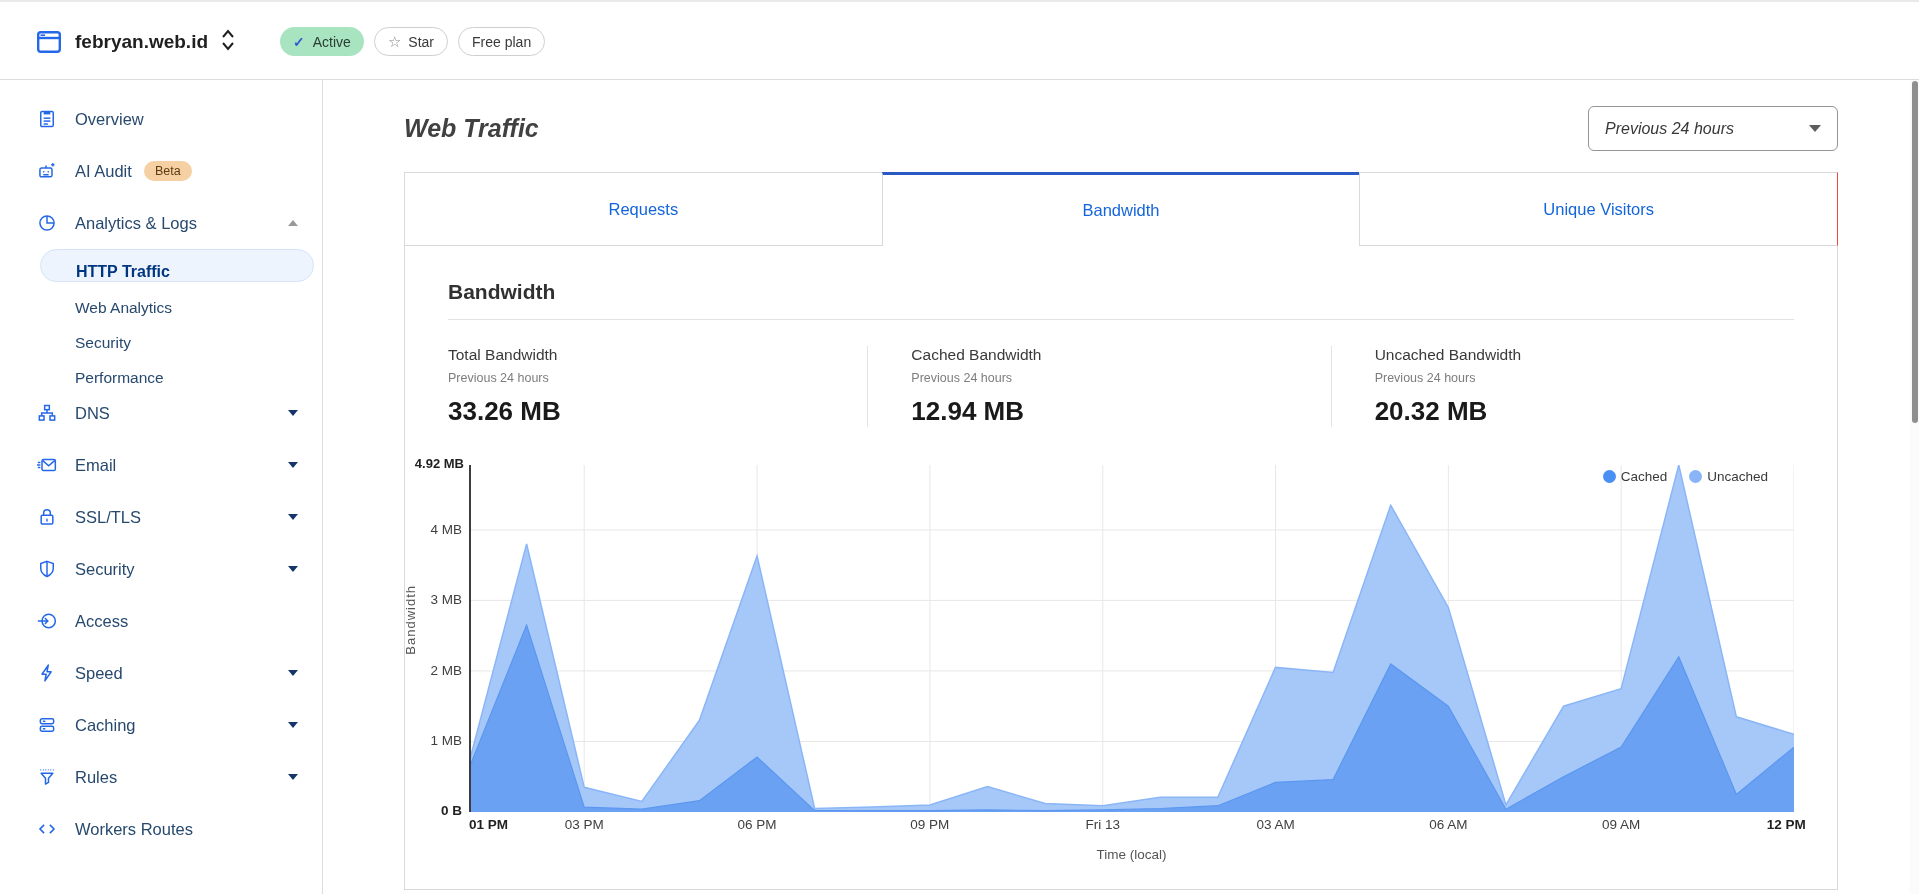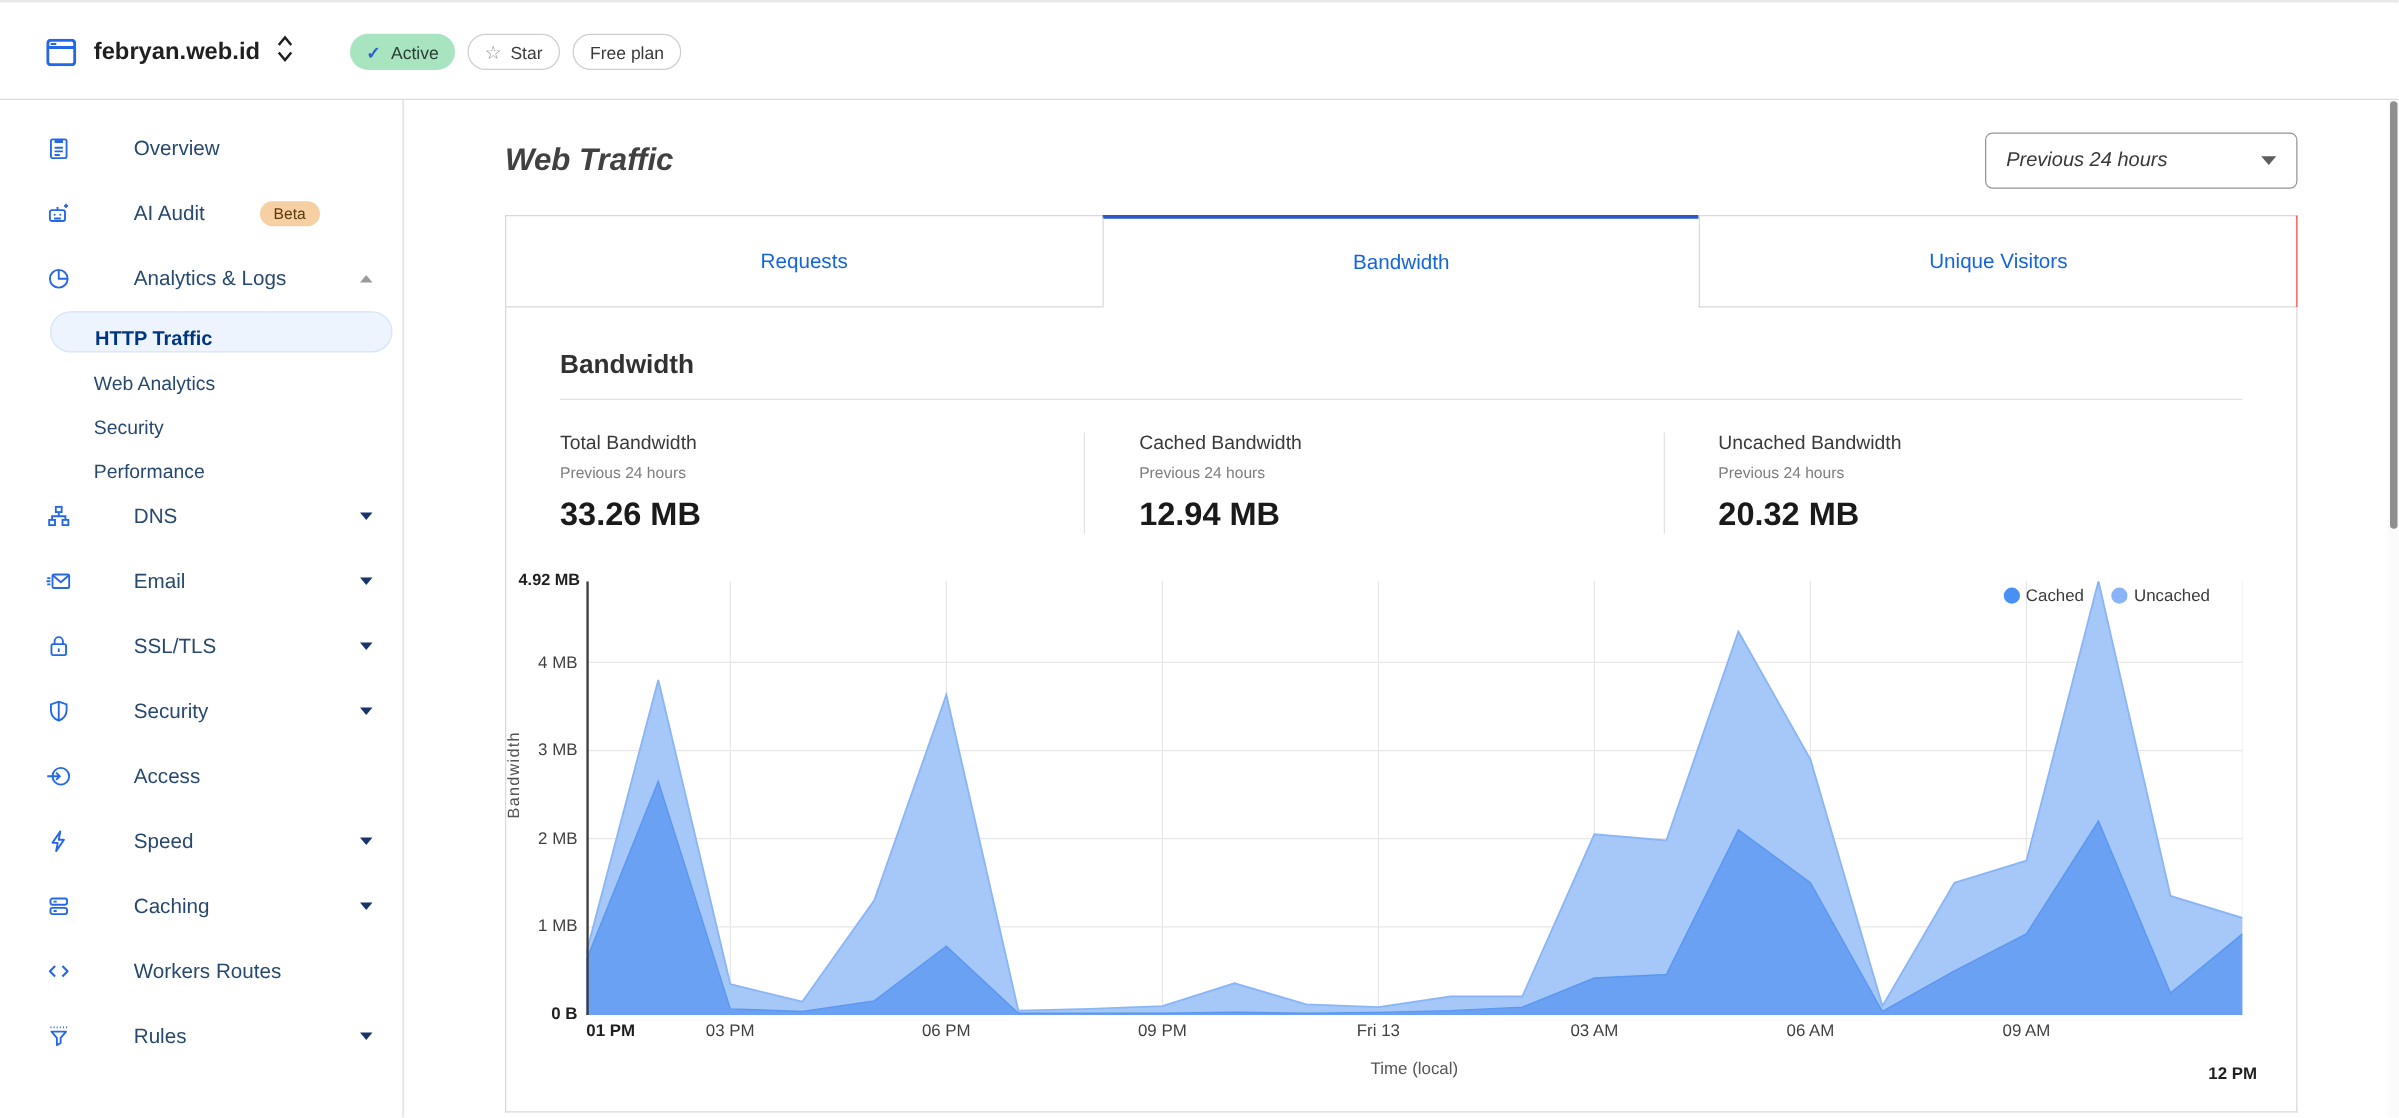--- a/index.html
+++ b/index.html
@@ -16,21 +16,21 @@
   .badge { display:inline-flex; align-items:center; height:29px; border-radius:15px;
     font-size:14px; padding:0 13px; margin-left:10px; }
   .badge.active { background:#a9e4c1; color:#2a3d33; margin-left:44px; }
   .badge.active .check { color:#2d5fd0; font-weight:bold; margin-right:8px; font-size:14px; }
   .badge.outline { background:#fff; border:1px solid #cfcfcf; color:#3a3a3a; }
   .badge .star-glyph { color:#8a8a8a; margin-right:7px; font-size:15px; }
 
   
   .sidebar { position:absolute; top:78px; left:0; bottom:0; width:323px; background:#fff;
     border-right:1px solid #dcdcdc; padding-top:13px; }
-  .nav-item { height:52px; display:flex; align-items:center; padding-left:37px; cursor:pointer;gap:32px; }
+  .nav-item { height:52px; display:flex; align-items:center; padding-left:37px; cursor:pointer; }
   .nav-item .icn { width:20px; height:20px; margin-right:18px; flex:0 0 20px; }
   .nav-item .lbl { font-size:16.5px; color:#27496e; }
   .beta { margin-left:12px; background:#f6cfa2; color:#5c3b10; font-size:12.5px;
     padding:3px 11px; border-radius:11px; }
   .caret { margin-left:auto; margin-right:24px; width:0; height:0;
     border-left:5.5px solid transparent; border-right:5.5px solid transparent; }
   .caret.down { border-top:6.5px solid #17356b; }
   .caret.up { border-bottom:6.5px solid #9a9a9a; }
   .subitem { height:35px; display:flex; align-items:flex-end; padding-left:75px; cursor:pointer; }
   .subitem .lbl { font-size:15.5px; color:#27496e; }
@@ -257,37 +257,37 @@
             <line x1="7" y1="7.5" x2="10" y2="7.5"></line>
             <line x1="7" y1="16.5" x2="10" y2="16.5"></line>
           </svg>
       </span>
       <span class="lbl">Caching</span>
       <span class="caret down"></span>
     </div>
 
     <div class="nav-item">
       <span class="icn">
+        <svg viewBox="0 0 24 24" fill="none" stroke="#2468e8" stroke-width="1.8">
+            <path d="M5 7.5h14l-5.2 6v5l-3.6 2v-7z" stroke-linejoin="round"></path>
+            <path d="M4 3.5h1M7 3.5h1M10 3.5h1M13 3.5h1M16 3.5h1M19 3.5h1" stroke-width="1.6"></path>
+          </svg>
+      </span>
+      <span class="lbl">Rules</span>
+      <span class="caret down"></span>
+    </div>
+
+    <div class="nav-item">
+      <span class="icn">
         <svg viewBox="0 0 24 24" fill="none" stroke="#2468e8" stroke-width="2">
             <path d="M8.5 7L3.5 12l5 5" stroke-linejoin="round"></path>
             <path d="M15.5 7l5 5-5 5" stroke-linejoin="round"></path>
           </svg>
       </span>
       <span class="lbl">Workers Routes</span>
-    </div>
-
-    <div class="nav-item">
-      <span class="icn">
-        <svg viewBox="0 0 24 24" fill="none" stroke="#2468e8" stroke-width="1.8">
-            <path d="M5 7.5h14l-5.2 6v5l-3.6 2v-7z" stroke-linejoin="round"></path>
-            <path d="M4 3.5h1M7 3.5h1M10 3.5h1M13 3.5h1M16 3.5h1M19 3.5h1" stroke-width="1.6"></path>
-          </svg>
-      </span>
-      <span class="lbl">Rules</span>
-      <span class="caret down"></span>
     </div>
   </div>
 
   <div class="main">
 
     <div class="title-row">
       <div class="page-title">Web Traffic</div>
       <div class="range-select">
         <span>Previous 24 hours</span>
         <span class="sel-caret"></span>
@@ -368,21 +368,21 @@
         </div>
         <div class="x-labels">
             <div class="xtick bold" style="left: 0%; transform: none;">01 PM</div>
             <div class="xtick" style="left: 8.69565%;">03 PM</div>
             <div class="xtick" style="left: 21.7391%;">06 PM</div>
             <div class="xtick" style="left: 34.7826%;">09 PM</div>
             <div class="xtick" style="left: 47.8261%;">Fri 13</div>
             <div class="xtick" style="left: 60.8696%;">03 AM</div>
             <div class="xtick" style="left: 73.913%;">06 AM</div>
             <div class="xtick" style="left: 86.9565%;">09 AM</div>
-            <div class="xtick bold" style="left: 100%; transform: translateX(-70%); margin-top: 34px;">12 PM</div>
+            <div class="xtick bold" style="left: 100%; transform: translateX(-70%);">12 PM</div>
           </div>
         <div class="xlabel">Time (local)</div>
       </div>
     </div>
   </div>
 
   <div class="scrollbar">
     <div class="scroll-thumb"></div>
   </div>
 </div>

